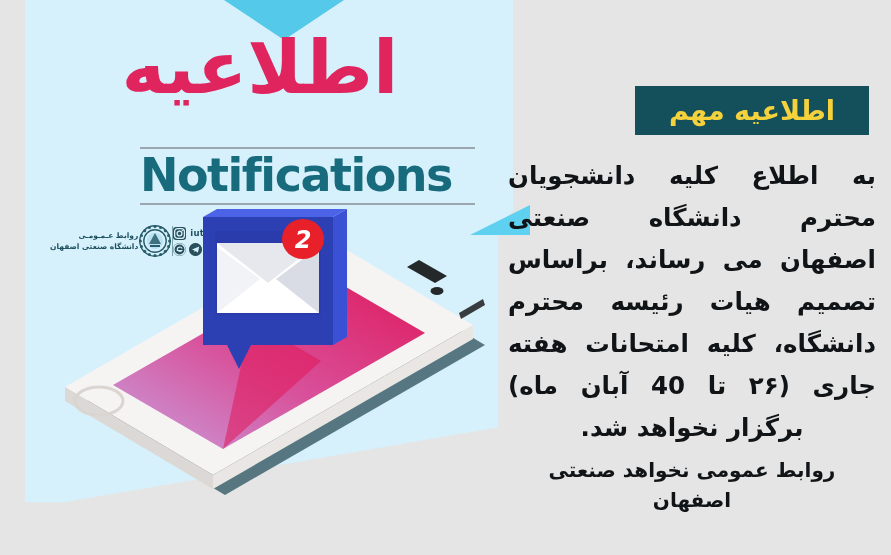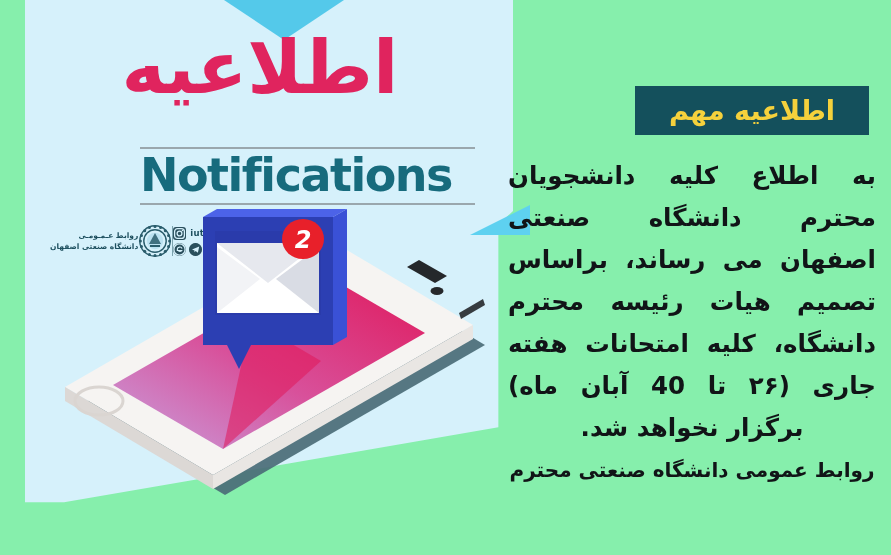--- a/index.html
+++ b/index.html
@@ -5,21 +5,21 @@
 <style>
   * { margin:0; padding:0; box-sizing:border-box; }
   html, body {
     width:891px; height:555px;
     overflow:hidden;
     font-family:"DejaVu Sans", sans-serif;
   }
   #poster {
     position:relative;
     width:891px; height:555px;
-    background:#86efac;
+    background:#e5e5e5;
     overflow:hidden;
   }
 
   
   .light-panel {
     position:absolute;
     left:25px; top:0;
     width:488px; height:555px;
     background:#D6F1FB;
     clip-path: polygon(0 0, 100% 0, 100% 38%, 97% 40.5%, 97% 77%, 8% 90.5%, 0 90.5%);
@@ -314,15 +314,15 @@
   </div>
 
   <div class="notice-header">
     <span>اطلاعیه مهم</span>
   </div>
 
   <div class="body-block">
     <p>به اطلاع کلیه دانشجویان محترم دانشگاه صنعتی اصفهان می رساند، براساس تصمیم هیات رئیسه محترم دانشگاه، کلیه امتحانات هفته جاری (۲۶ تا 40 آبان ماه) برگزار نخواهد شد.</p>
   </div>
 
-  <div class="sign-block">روابط عمومی دانشگاه صنعتی محترم</div>
+  <div class="sign-block">روابط عمومی نخواهد صنعتی اصفهان</div>
 
 </div>
 
 </body></html>

